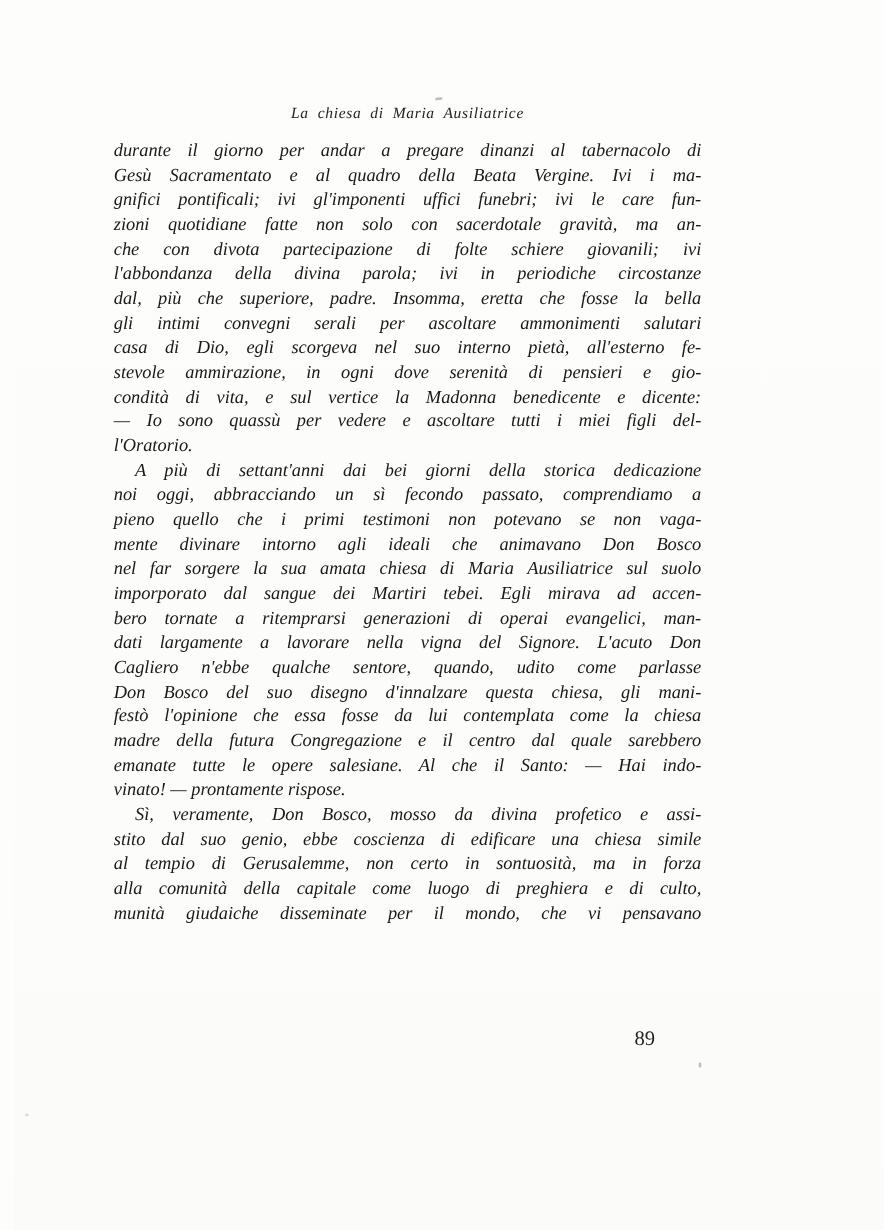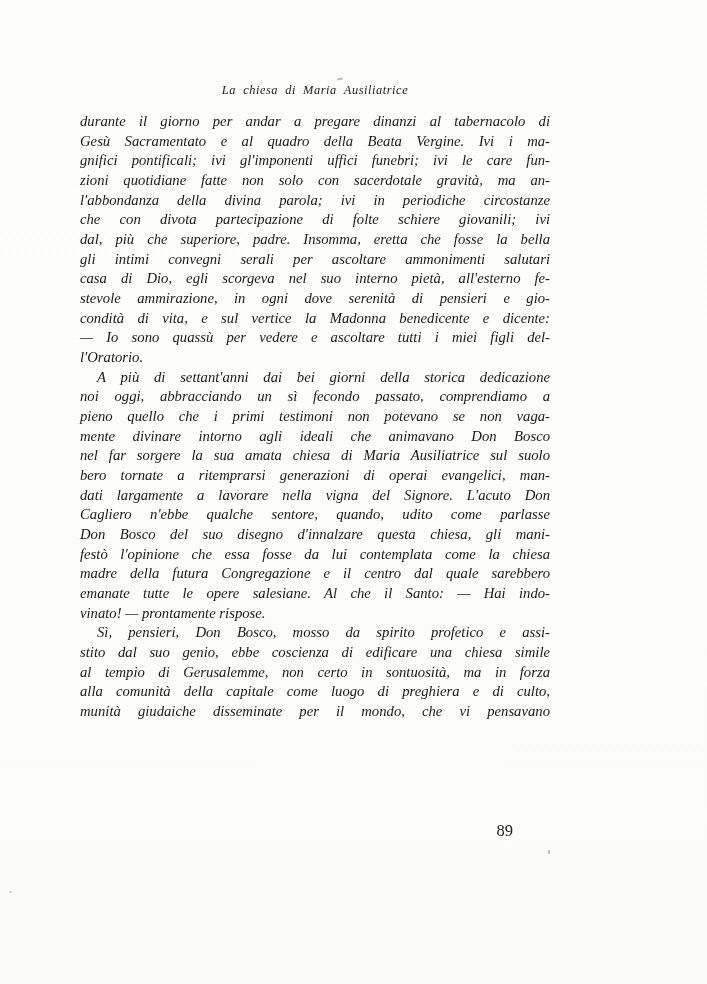--- a/index.html
+++ b/index.html
@@ -12,20 +12,21 @@
     background: #fdfdfc;
     font-family: "Liberation Serif", "DejaVu Serif", serif;
     color: #1b1b1b;
     position: relative;
     overflow: hidden;
   }
   .page {
     position: absolute;
     inset: 0;
     background: linear-gradient(180deg, #fdfdfc 0%, #fcfcfa 60%, #fbfbf9 100%);
+    margin-left: 11px;
   }
   .running-header {
     position: absolute;
     top: 83px;
     left: 80px;
     width: 470px;
     text-align: center;
     font-style: italic;
     font-size: 12.4px;
     letter-spacing: 0.55px;
@@ -95,43 +96,44 @@
 <body>
 
 <div class="page">
   <div class="running-header">La chiesa di Maria Ausiliatrice</div>
 
   <div class="text-block">
       <div class="line">durante il giorno per andar a pregare dinanzi al tabernacolo di</div>
       <div class="line">Gesù Sacramentato e al quadro della Beata Vergine. Ivi i ma-</div>
       <div class="line">gnifici pontificali; ivi gl'imponenti uffici funebri; ivi le care fun-</div>
       <div class="line">zioni quotidiane fatte non solo con sacerdotale gravità, ma an-</div>
+      <div class="line">che con divota partecipazione di folte schiere giovanili; ivi</div>
       <div class="line">l'abbondanza della divina parola; ivi in periodiche circostanze</div>
-      <div class="line">che con divota partecipazione di folte schiere giovanili; ivi</div>
       <div class="line">dal, più che superiore, padre. Insomma, eretta che fosse la bella</div>
       <div class="line">gli intimi convegni serali per ascoltare ammonimenti salutari</div>
       <div class="line">casa di Dio, egli scorgeva nel suo interno pietà, all'esterno fe-</div>
       <div class="line">stevole ammirazione, in ogni dove serenità di pensieri e gio-</div>
       <div class="line">condità di vita, e sul vertice la Madonna benedicente e dicente:</div>
       <div class="line">— Io sono quassù per vedere e ascoltare tutti i miei figli del-</div>
       <div class="line endline">l'Oratorio.</div>
       <div class="line indent">A più di settant'anni dai bei giorni della storica dedicazione</div>
       <div class="line">noi oggi, abbracciando un sì fecondo passato, comprendiamo a</div>
       <div class="line">pieno quello che i primi testimoni non potevano se non vaga-</div>
       <div class="line">mente divinare intorno agli ideali che animavano Don Bosco</div>
       <div class="line">nel far sorgere la sua amata chiesa di Maria Ausiliatrice sul suolo</div>
+      <div class="line">imporporato dal sangue dei Martiri tebei. Egli mirava ad accen-</div>
       <div class="line">bero tornate a ritemprarsi generazioni di operai evangelici, man-</div>
       <div class="line">dati largamente a lavorare nella vigna del Signore. L'acuto Don</div>
       <div class="line">Cagliero n'ebbe qualche sentore, quando, udito come parlasse</div>
       <div class="line">Don Bosco del suo disegno d'innalzare questa chiesa, gli mani-</div>
       <div class="line">festò l'opinione che essa fosse da lui contemplata come la chiesa</div>
       <div class="line">madre della futura Congregazione e il centro dal quale sarebbero</div>
       <div class="line">emanate tutte le opere salesiane. Al che il Santo: — Hai indo-</div>
       <div class="line endline">vinato! — prontamente rispose.</div>
-      <div class="line indent">Sì, pensieri, Don Bosco, mosso da spirito profetico e assi-</div>
+      <div class="line indent">Sì, veramente, Don Bosco, mosso da divina profetico e assi-</div>
       <div class="line">stito dal suo genio, ebbe coscienza di edificare una chiesa simile</div>
       <div class="line">al tempio di Gerusalemme, non certo in sontuosità, ma in forza</div>
       <div class="line">alla comunità della capitale come luogo di preghiera e di culto,</div>
       <div class="line">munità giudaiche disseminate per il mondo, che vi pensavano</div>
     </div>
 
   <div class="page-number">89</div>
 
   <div class="speck speck-header-dash"></div>
   <div class="speck speck-below-pagenum"></div>

